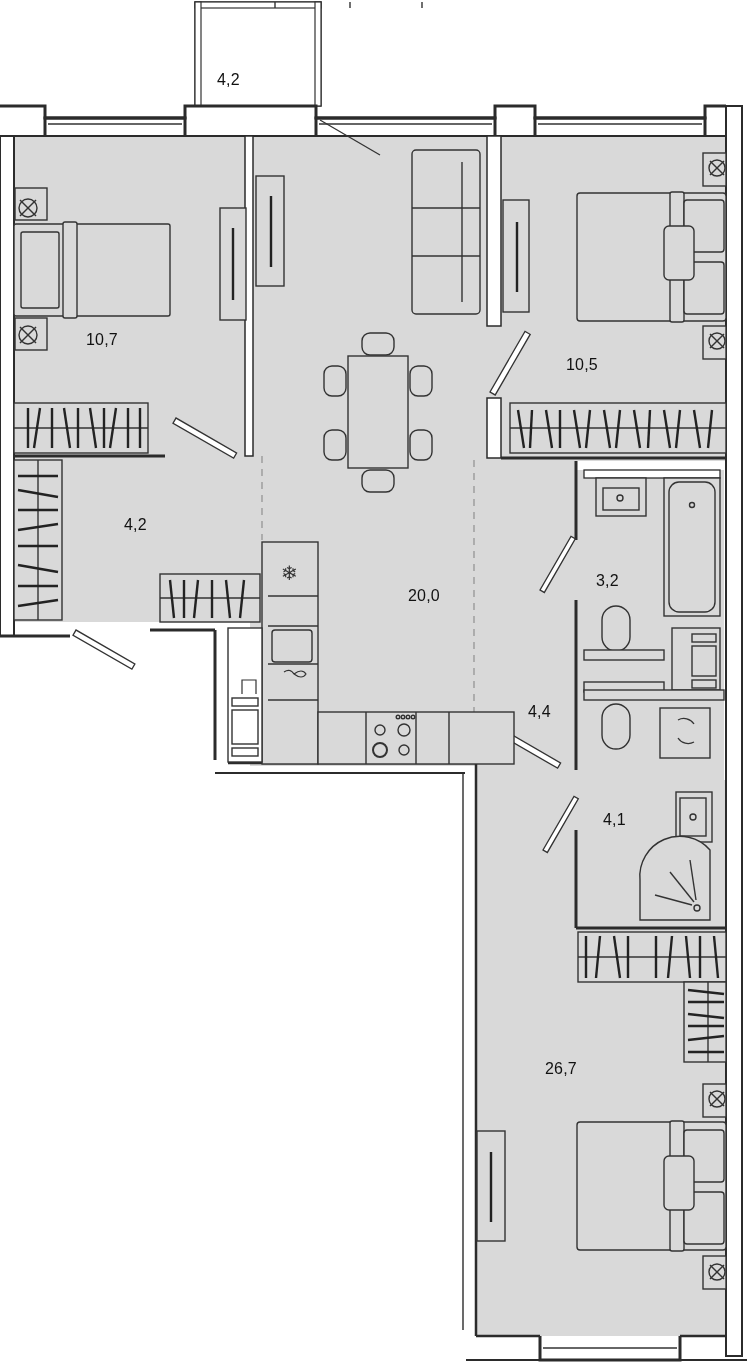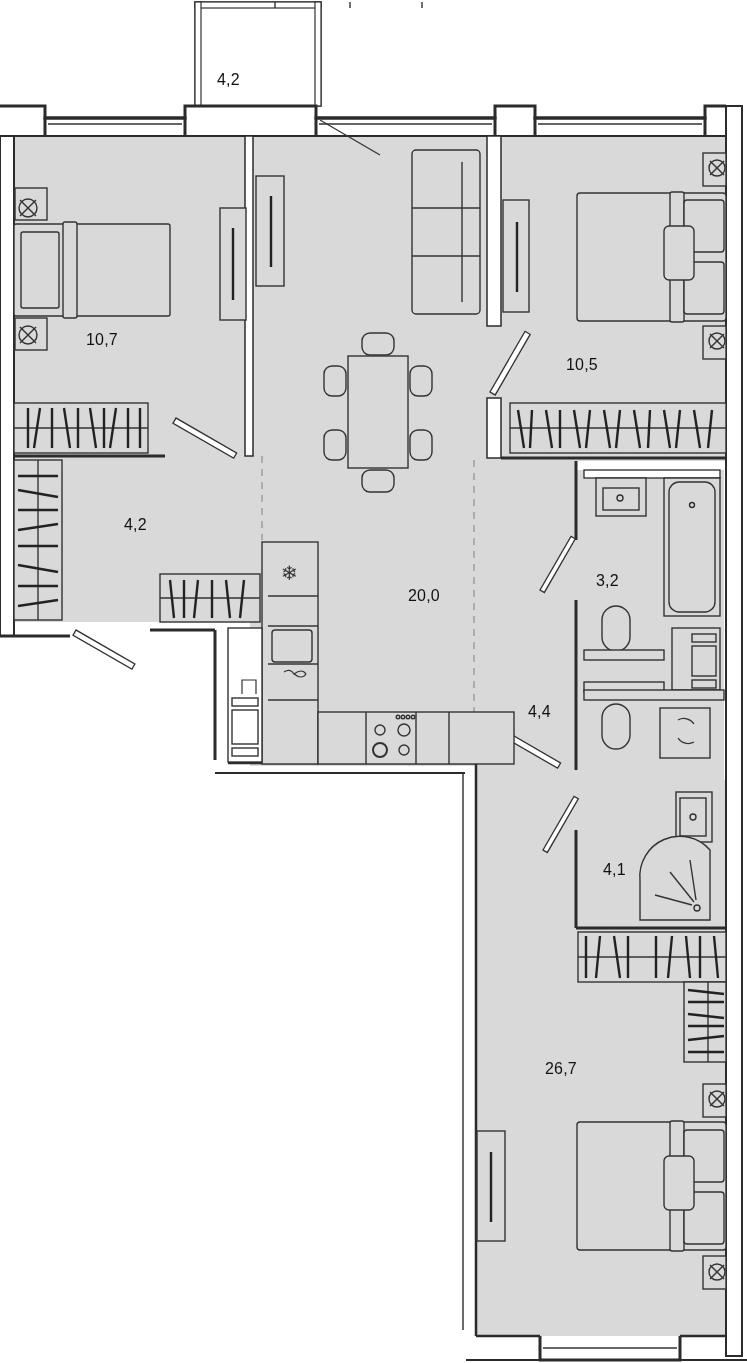--- a/index.html
+++ b/index.html
@@ -299,14 +299,14 @@
   </g>
 </svg>
 
 <div class="label" style="left:217px;top:71px;">4,2</div>
 <div class="label" style="left:86px;top:331px;">10,7</div>
 <div class="label" style="left:566px;top:356px;">10,5</div>
 <div class="label" style="left:124px;top:516px;">4,2</div>
 <div class="label" style="left:362px;top:587px;margin-left:46px;">20,0</div>
 <div class="label" style="left:596px;top:572px;">3,2</div>
 <div class="label" style="left:520px;top:703px;margin-left:8px;">4,4</div>
-<div class="label" style="left:603px;top:861px;">4,1</div>
+<div class="label" style="left:603px;top:811px;">4,1</div>
 <div class="label" style="left:545px;top:1060px;">26,7</div>
 
 </body></html>

